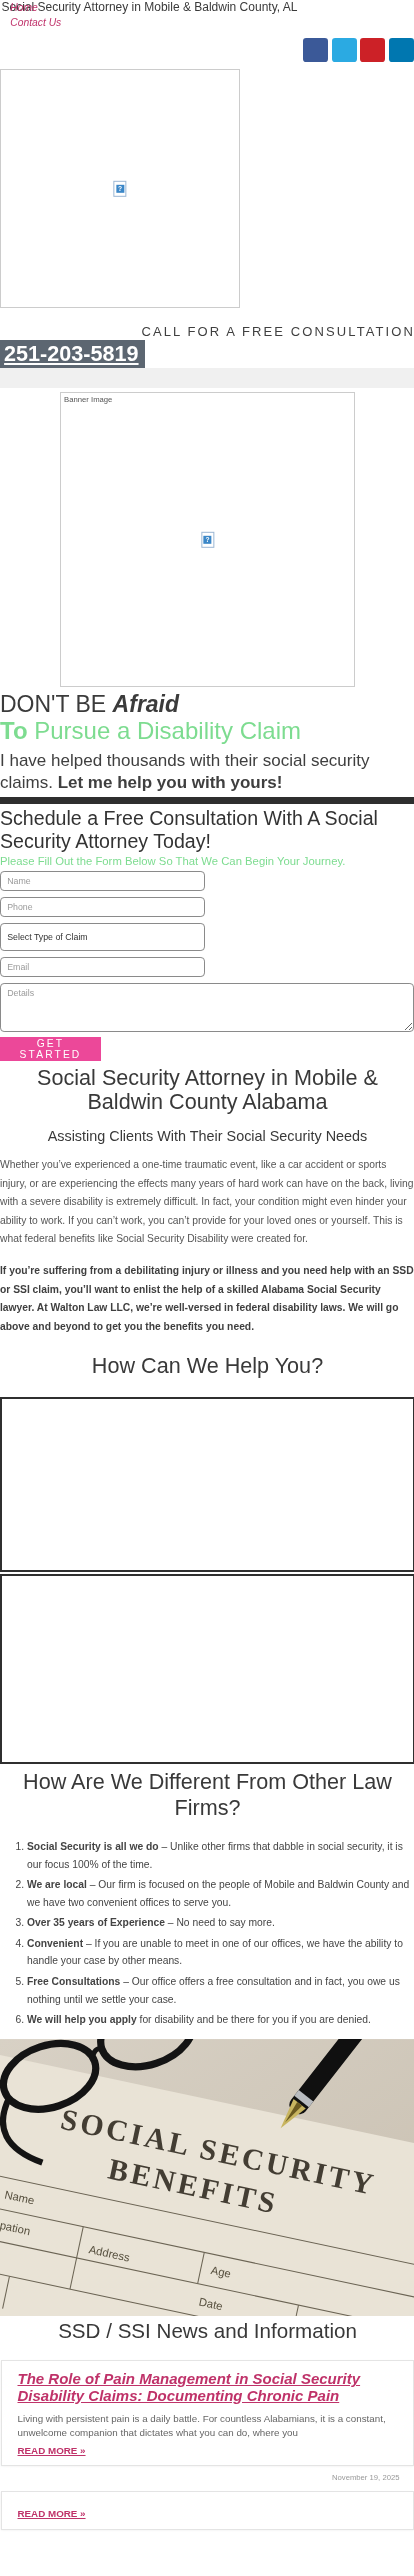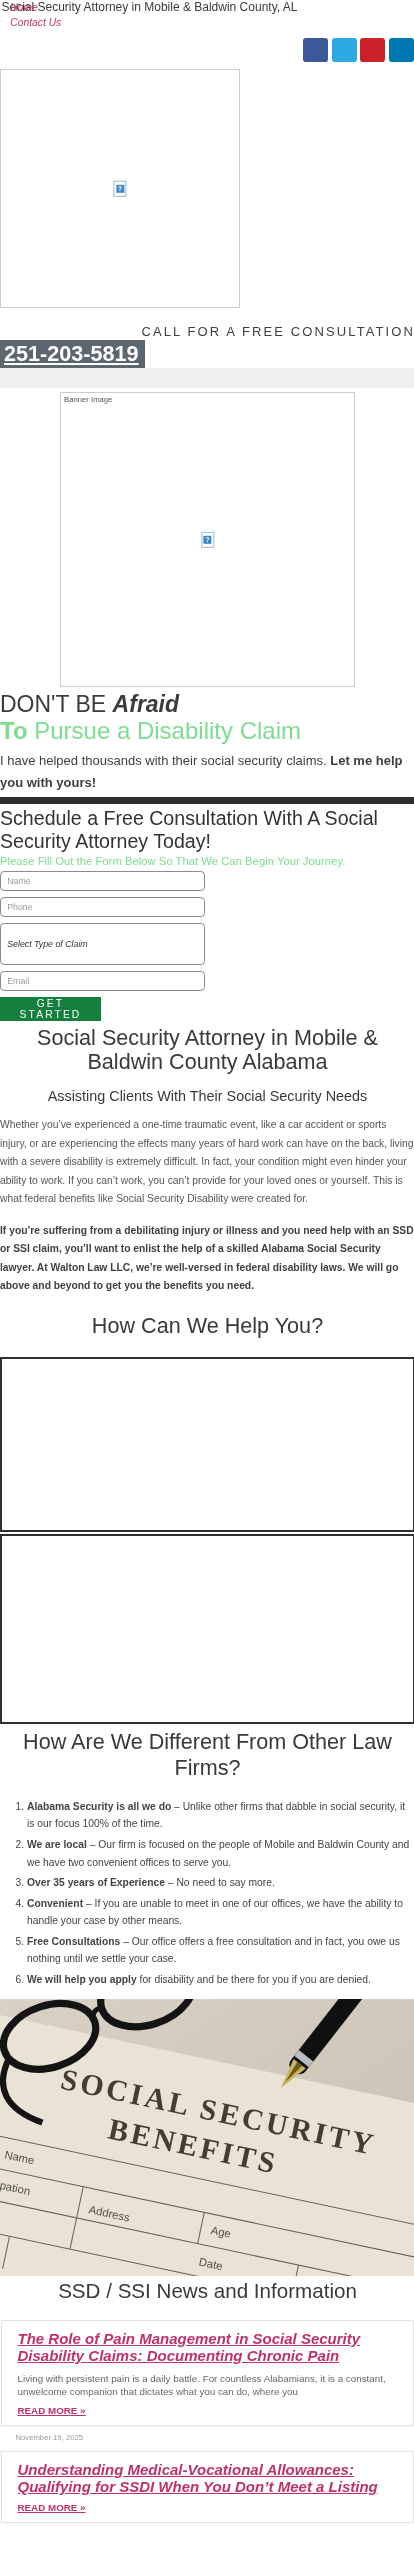--- a/index.html
+++ b/index.html
@@ -26,33 +26,33 @@
   .menu-bar{position:absolute;top:368px;left:0;width:415px;height:19.6px;background:#f0f0f0;}
   
   .banner-box{margin:3.1px 0 0 60px;width:293px;height:293px;border:0.5px solid #cccccc;position:relative;}
   .banner-alt{position:absolute;top:2.1px;left:3.1px;font-size:7.7px;color:#555555;}
   
   .hero{margin-top:5.2px;}
   .hero-line1{font-size:23px;line-height:1.12;color:#3b3b3b;}
   .hero-line1 .afraid{font-weight:bold;font-style:italic;margin-top:24px;}
   .hero-line2{font-size:24px;line-height:1.08;color:#7ddc90;}
   .hero-line2 .to{font-weight:bold;}
-  .hero-p{font-size:13px;line-height:21.6px;color:#3f3f3f;margin-top:6.2px;}
+  .hero-p{font-size:17px;line-height:21.6px;color:#3f3f3f;margin-top:6.2px;}
   .divider{height:6.7px;background:#2e2e2e;margin-top:4.1px;}
   .schedule-h{font-size:19.6px;line-height:23px;font-weight:400;color:#333333;margin-top:3.1px;}
   .schedule-sub{font-size:11.3px;color:#7ddc90;margin-top:2.1px;}
   
   .lead-form{margin-top:4.1px;}
   .field{display:block;width:205px;height:19.6px;box-sizing:border-box;border:0.5px solid #8a8a8a;border-radius:4.1px;
     padding:0 6.2px;font-size:8.8px;margin-bottom:6.2px;color:#333;background:#fff;font-family:"Liberation Sans",sans-serif;}
   ::placeholder{color:#9a9a9a;}
-  select.field{height:42px;appearance:none;font-style:italic;-webkit-appearance:none;}
+  select.field{height:28px;appearance:none;-webkit-appearance:none;}
   textarea.details{display:block;width:414px;height:49px;box-sizing:border-box;border:0.5px solid #8a8a8a;border-radius:4.1px;
     padding:4.1px 6.2px;font-size:8.8px;resize:both;margin-bottom:5.2px;color:#333;font-family:"Liberation Sans",sans-serif;}
-  .get-started{width:101px;height:24px;background:#15803d;color:#ffffff;border:none;font-size:10.3px;
+  .get-started{width:101px;height:24px;background:#ec4899;color:#ffffff;border:none;font-size:10.3px;
     letter-spacing:2.1px;font-family:"Liberation Sans",sans-serif;cursor:pointer;}
   
   .h-center{text-align:center;font-weight:400;color:#393939;}
   .about-h1{font-size:21.6px;line-height:1.1;margin-top:5.2px;}
   .about-h2{font-size:14.4px;margin-top:2.1px;}
   .about-p{font-size:10.3px;line-height:18.5px;color:#555555;margin-top:2px;}
   .about-p.bold{font-weight:bold;color:#3f3f3f;margin-top:13.4px;}
   .help-h{font-size:21.6px;margin-top:17px;}
   .video-box{border:2.1px solid #2f2f2f;height:171px;margin-top:3.1px;background:#ffffff;}
   .video-box.second{height:186px;margin-top:2.1px;}
@@ -62,21 +62,21 @@
   
   .photo-svg{display:block;margin-top:10.3px;}
   
   .news-h{font-size:20.6px;margin-top:3.1px;}
   .article{border:0.5px solid #e4e4e4;box-shadow:0 0.5px 2.1px rgba(0,0,0,.08);padding:10.3px 15.5px 9.3px;margin:2.1px 1px 0;}
   .article-title{font-size:15px;font-weight:bold;font-style:italic;color:#bf3269;text-decoration:underline;
     line-height:1.12;display:inline;cursor:pointer;}
   .article-excerpt{font-size:9.8px;line-height:13.4px;color:#666666;margin-top:7.2px;}
   .read-more{display:inline-block;margin-top:6.2px;font-size:9.8px;font-weight:bold;color:#bf3269;
     text-decoration:underline;cursor:pointer;}
-  .article-date{font-size:7.7px;color:#999999;padding:6.7px 15.5px;}
+  .article-date{font-size:7.7px;color:#999999;padding:6.7px 15.5px;text-align:right;}
 </style>
 </head>
 <body>
 
 <div class="top-header">
   <div class="site-title">Social Security Attorney in Mobile &amp; Baldwin County, AL</div>
   <div class="top-nav">
     <a href="#">Home</a>
     <a href="#">Contact Us</a>
   </div>
@@ -120,36 +120,37 @@
 <div class="schedule-h">Schedule a Free Consultation With A Social Security Attorney Today!</div>
 <div class="schedule-sub">Please Fill Out the Form Below So That We Can Begin Your Journey.</div>
 
 <form class="lead-form">
   <input class="field" type="text" placeholder="Name" style="">
   <input class="field" type="text" placeholder="Phone" style="">
   <select class="field">
     <option>Select Type of Claim</option>
   </select>
   <input class="field" type="text" placeholder="Email" style="">
+  <textarea class="details" placeholder="Details" style=""></textarea>
   <button type="button" class="get-started">GET STARTED</button>
 </form>
 
 <h1 class="h-center about-h1">Social Security Attorney in Mobile &amp; Baldwin County Alabama</h1>
 <h2 class="h-center about-h2">Assisting Clients With Their Social Security Needs</h2>
 <p class="about-p">Whether you’ve experienced a one-time traumatic event, like a car accident or sports injury, or are experiencing the effects many years of hard work can have on the back, living with a severe disability is extremely difficult. In fact, your condition might even hinder your ability to work. If you can’t work, you can’t provide for your loved ones or yourself. This is what federal benefits like Social Security Disability were created for.</p>
 <p class="about-p bold">If you’re suffering from a debilitating injury or illness and you need help with an SSD or SSI claim, you’ll want to enlist the help of a skilled Alabama Social Security lawyer. At Walton Law LLC, we’re well-versed in federal disability laws. We will go above and beyond to get you the benefits you need.</p>
 
 <h2 class="h-center help-h">How Can We Help You?</h2>
 
 <div class="video-box"></div>
 <div class="video-box second"></div>
 
 <h2 class="h-center diff-h">How Are We Different From Other Law Firms?</h2>
 <ol class="diff">
-  <li><strong>Alabama Security is all we do</strong><span> – Unlike other firms that dabble in social security, it is our focus 100% of the time.</span></li>
+  <li><strong>Social Security is all we do</strong><span> – Unlike other firms that dabble in social security, it is our focus 100% of the time.</span></li>
   <li><strong>We are local</strong><span> – Our firm is focused on the people of Mobile and Baldwin County and we have two convenient offices to serve you.</span></li>
   <li><strong>Over 35 years of Experience</strong><span> – No need to say more.</span></li>
   <li><strong>Convenient</strong><span> – If you are unable to meet in one of our offices, we have the ability to handle your case by other means.</span></li>
   <li><strong>Free Consultations</strong><span> – Our office offers a free consultation and in fact, you owe us nothing until we settle your case.</span></li>
   <li><strong>We will help you apply</strong><span> for disability and be there for you if you are denied.</span></li>
 </ol>
 
 <svg class="photo-svg" width="415" height="277" viewBox="0 0 805 537">
   <defs>
     <linearGradient id="bgGrad" x1="0" y1="0" x2="1" y2="1">
@@ -202,16 +203,15 @@
 <h2 class="h-center news-h">SSD / SSI News and Information</h2>
 
 <div class="article">
   <a class="article-title">The Role of Pain Management in Social Security Disability Claims: Documenting Chronic Pain</a>
   <div class="article-excerpt">Living with persistent pain is a daily battle. For countless Alabamians, it is a constant, unwelcome companion that dictates what you can do, where you</div>
   <a class="read-more">READ MORE »</a>
 </div>
 <div class="article-date">November 19, 2025</div>
 
 <div class="article">
-  <a class="article-title">Understanding Medical-Vocational Allowances: Qualifying for SSDI When You Don’t Meet a Listing</a>
   <a class="read-more">READ MORE »</a>
 </div>
 
 
 </body></html>

